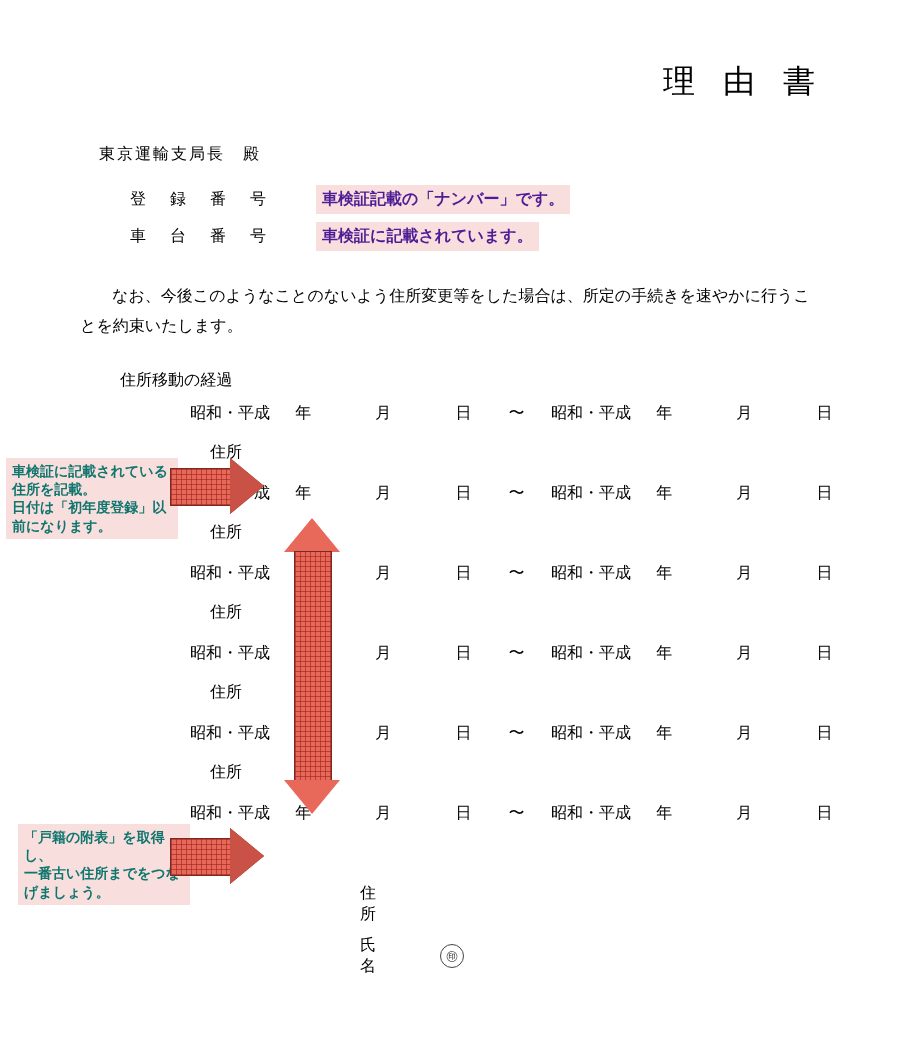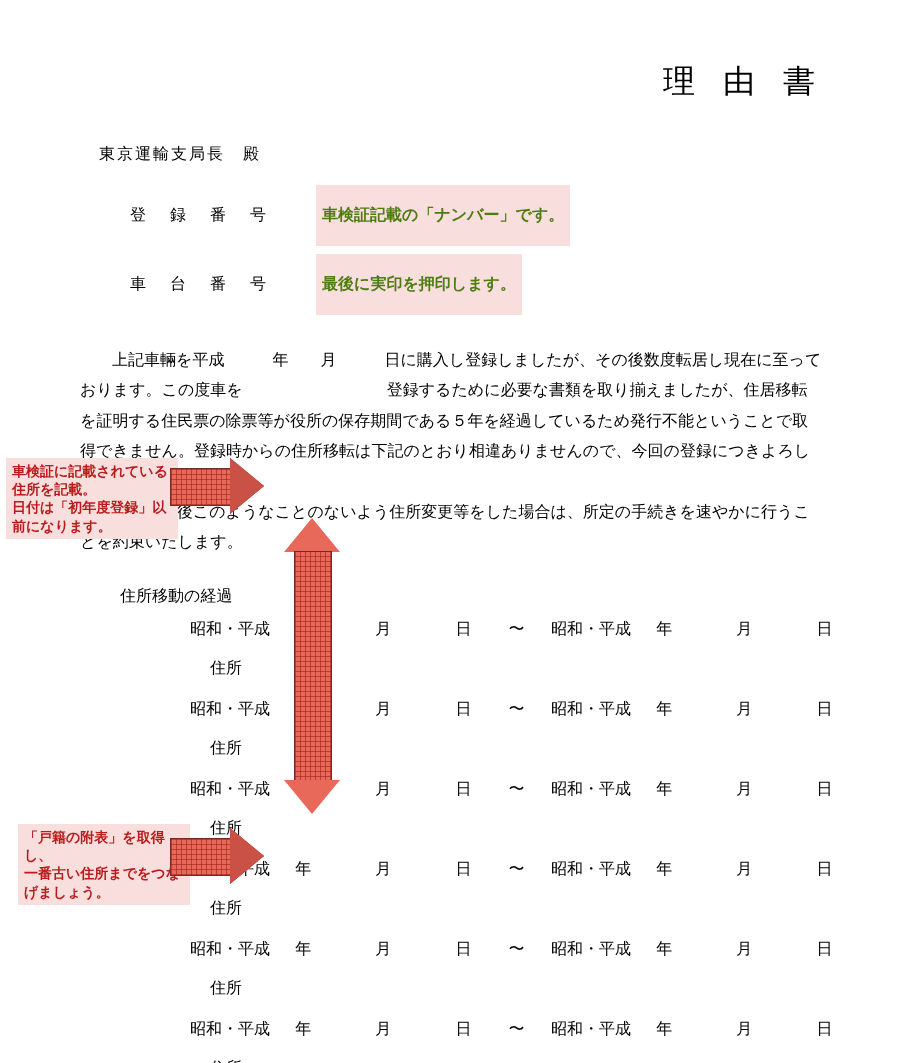--- a/index.html
+++ b/index.html
@@ -35,24 +35,24 @@
     display: flex;
     align-items: center;
     gap: 36px;
   }
   .reg-label {
     letter-spacing: 10px;
     width: 150px;
   }
   .hl {
     background: #f9dede;
-    color: #4d7c0f;
+    color: #4c1d95;
     font-family: Liberation Sans, sans-serif;
     font-weight: bold;
-    padding: 20px 6px;
+    padding: 4px 6px;
     display: inline-block;
   }
   .body-text {
     margin: 30px 20px 0 20px;
     line-height: 1.9;
   }
   .body-text p {
     margin: 0;
     text-indent: 1em;
   }
@@ -81,21 +81,21 @@
     margin-bottom: 20px;
   }
   .date-line {
     margin: 20px 0 30px 80px;
   }
   .sig-block {
     margin-left: 300px;
   }
   .sig-row {
     display: flex;
-    align-items: flex-end;
+    align-items: center;
     margin-bottom: 10px;
   }
   .sig-label {
     letter-spacing: 12px;
     width: 70px;
   }
   .seal {
     display:inline-block;
     width:22px;height:22px;
     border:1px solid #444;
@@ -104,21 +104,21 @@
     text-align:center;
     line-height:22px;
     margin-left:10px;
     vertical-align:middle;
   }
 
   
   .note-box {
     position: absolute;
     background: #f9dede;
-    color: #b91c1c;
+    color: #0f766e;
     font-family: "MS Gothic", sans-serif;
     font-weight: bold;
     font-size: 14px;
     line-height: 1.3;
     padding: 4px 6px;
     white-space: pre-line;
   }
 
   
   .arrow {
@@ -179,25 +179,24 @@
   <div class="title">理由書</div>
 
   <div class="addressee">東京運輸支局長　殿</div>
 
   <div class="reg-row">
     <span class="reg-label">登 録 番 号</span>
     <span class="hl">車検証記載の「ナンバー」です。</span>
   </div>
   <div class="reg-row">
     <span class="reg-label">車 台 番 号</span>
-    <span class="hl">最後に実印を押印します。</span>
+    <span class="hl">車検証に記載されています。</span>
   </div>
 
   <div class="body-text">
-    <p>　上記車輛を平成　　　年　　月　　　日に購入し登録しましたが、その後数度転居し現在に至っております。この度車を　　　　　　　　　登録するために必要な書類を取り揃えましたが、住居移転を証明する住民票の除票等が役所の保存期間である５年を経過しているため発行不能ということで取得できません。登録時からの住所移転は下記のとおり相違ありませんので、今回の登録につきよろしくお願いいたします。</p>
     <p>　なお、今後このようなことのないよう住所変更等をした場合は、所定の手続きを速やかに行うことを約束いたします。</p>
   </div>
 
   <div class="section-head">住所移動の経過</div>
 
   <div class="history">
 
     <div class="hist-row">
       <div class="hist-dates">
         <span class="era">昭和・平成</span>

